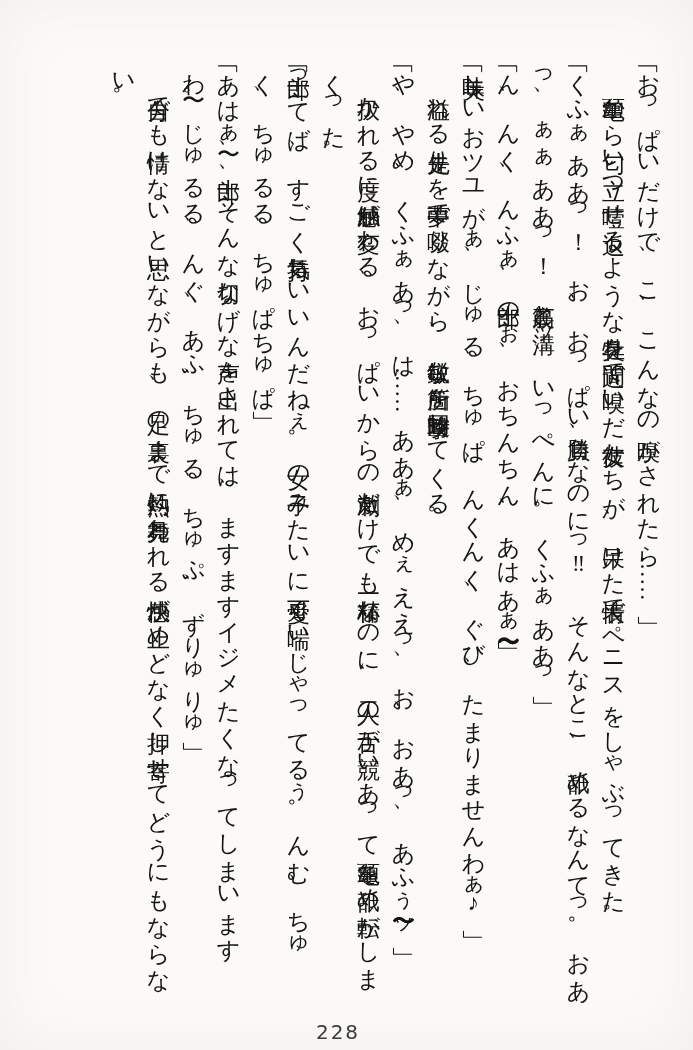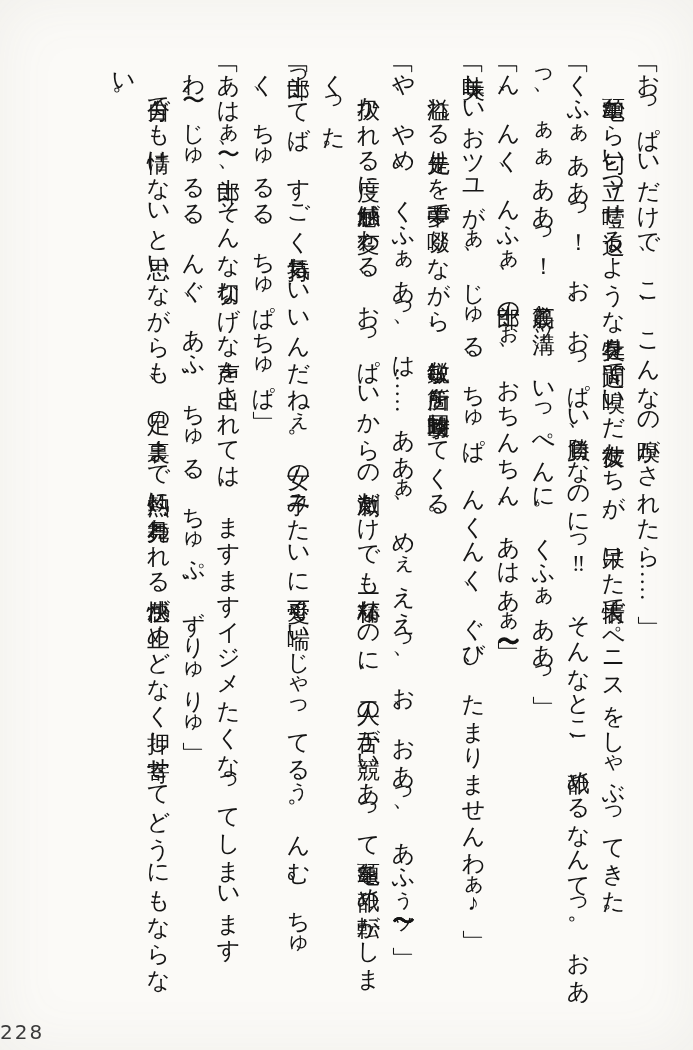--- a/index.html
+++ b/index.html
@@ -39,20 +39,21 @@
     padding: 0;
   }
   .text-area p.indent {
     text-indent: 23px;
   }
   .page-number {
     position: absolute;
     bottom: 6px;
     left: 0;
     right: 17px;
+    text-align: center;
     font-family: "DejaVu Sans", "Liberation Sans", sans-serif;
     font-size: 20px;
     letter-spacing: 2px;
     color: #3a3a3a;
   }
 </style>
 </head>
 <body>
 
 <div class="page">

